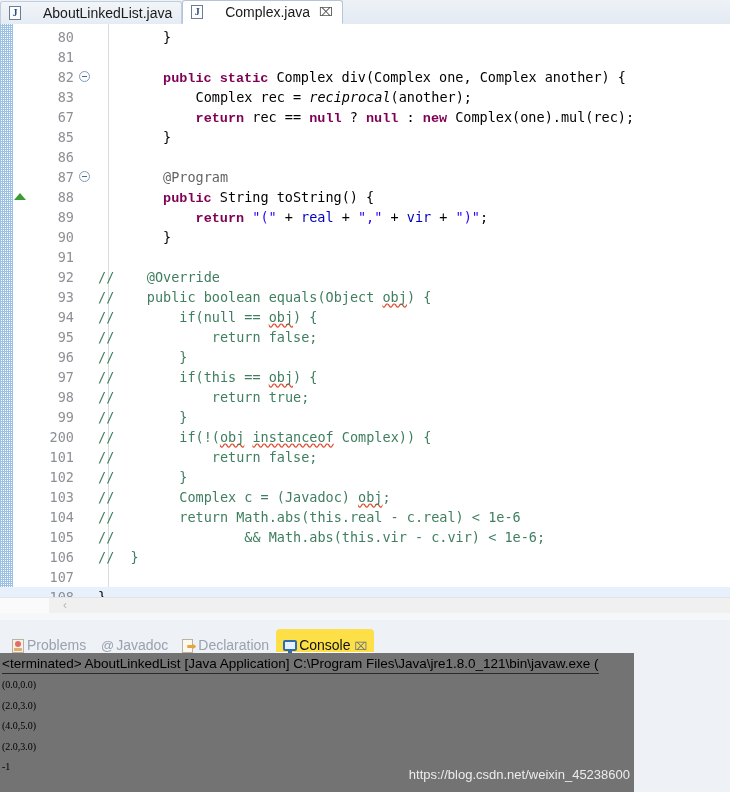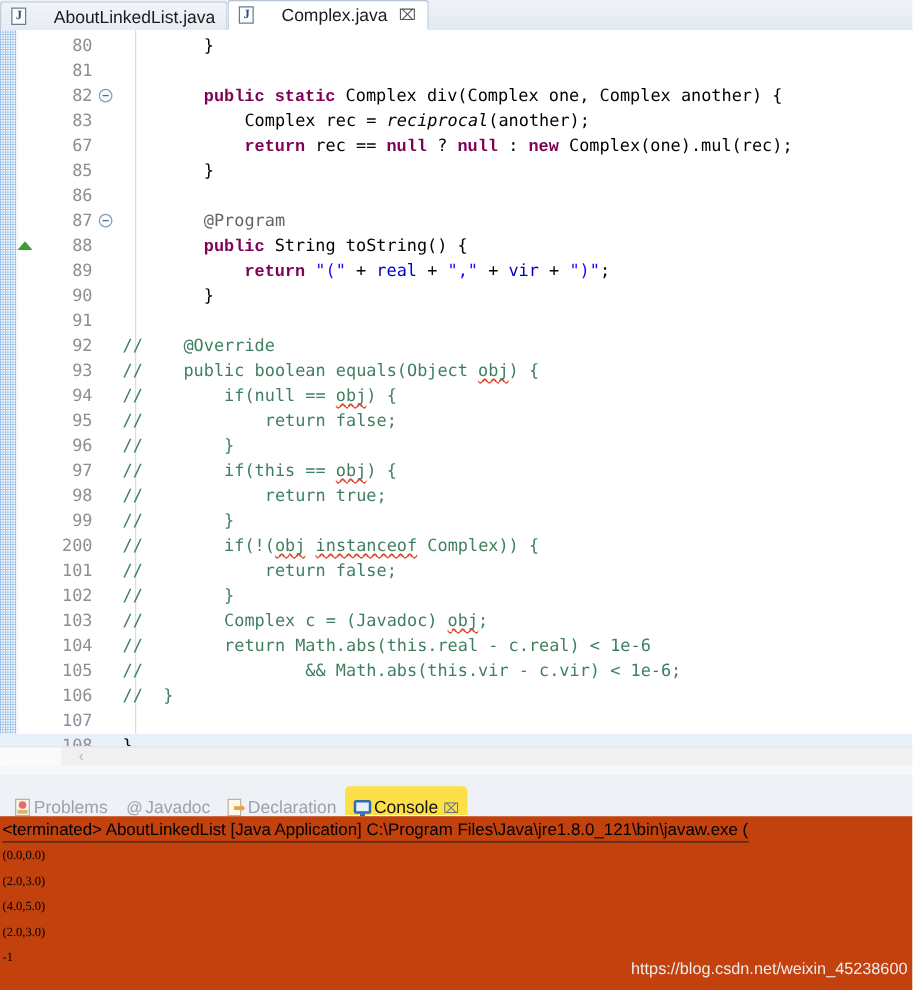--- a/index.html
+++ b/index.html
@@ -269,22 +269,22 @@
     box-sizing: border-box;
   }
   .ico-console .stand {
     position: absolute; left: 5px; top: 12px;
     width: 4px; height: 2px;
     background: #2e6bb0;
   }
 
   .console-body {
     position: absolute; left: 0; top: 33px;
-    width: 730px; height: 139px;
-    background: #c2410c;
+    width: 634px; height: 139px;
+    background: #737373;
     overflow: hidden;
   }
   .term-line {
     position: absolute; left: 2px; top: 2px;
     font-family: "Liberation Sans", sans-serif;
     font-size: 13.5px;
     color: #000000;
     white-space: pre;
     border-bottom: 1px solid #2a2a2a;
     line-height: 18px;

